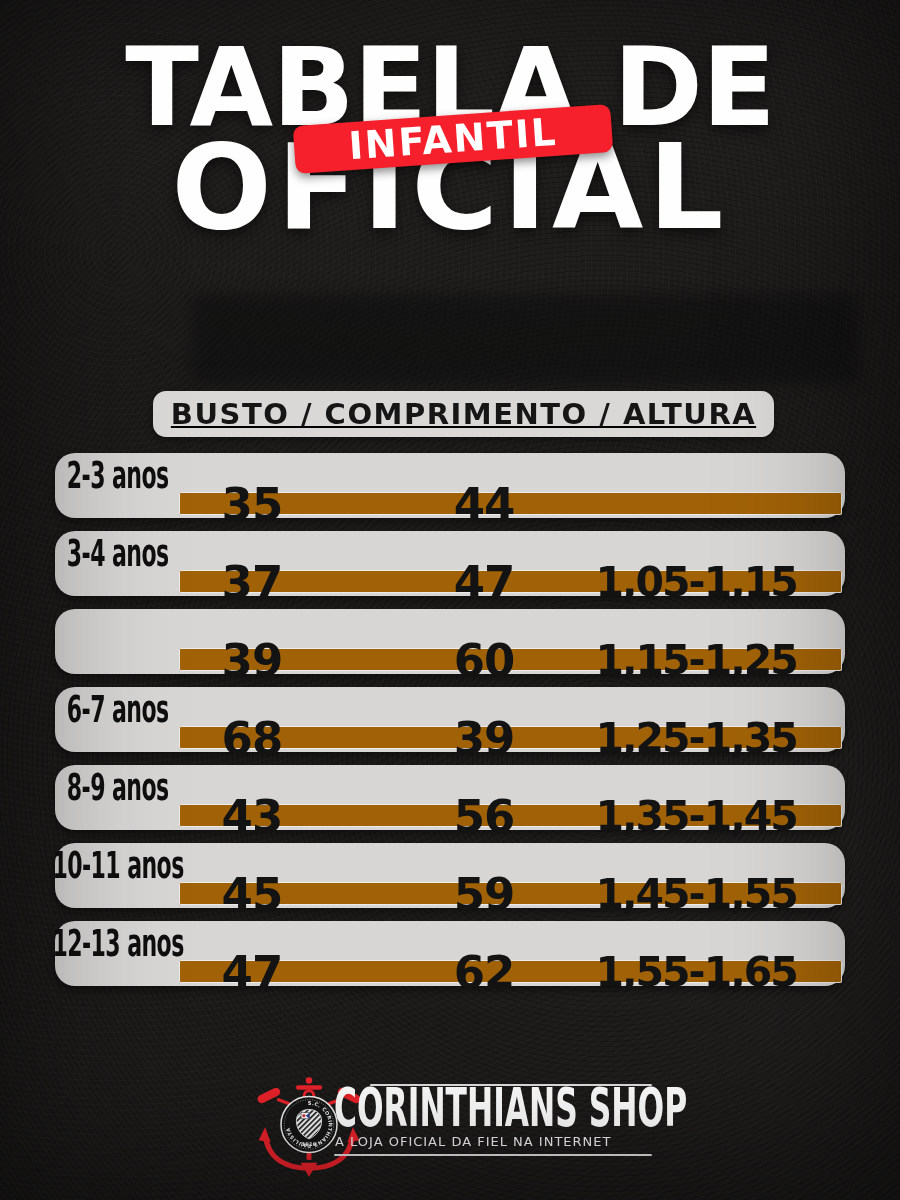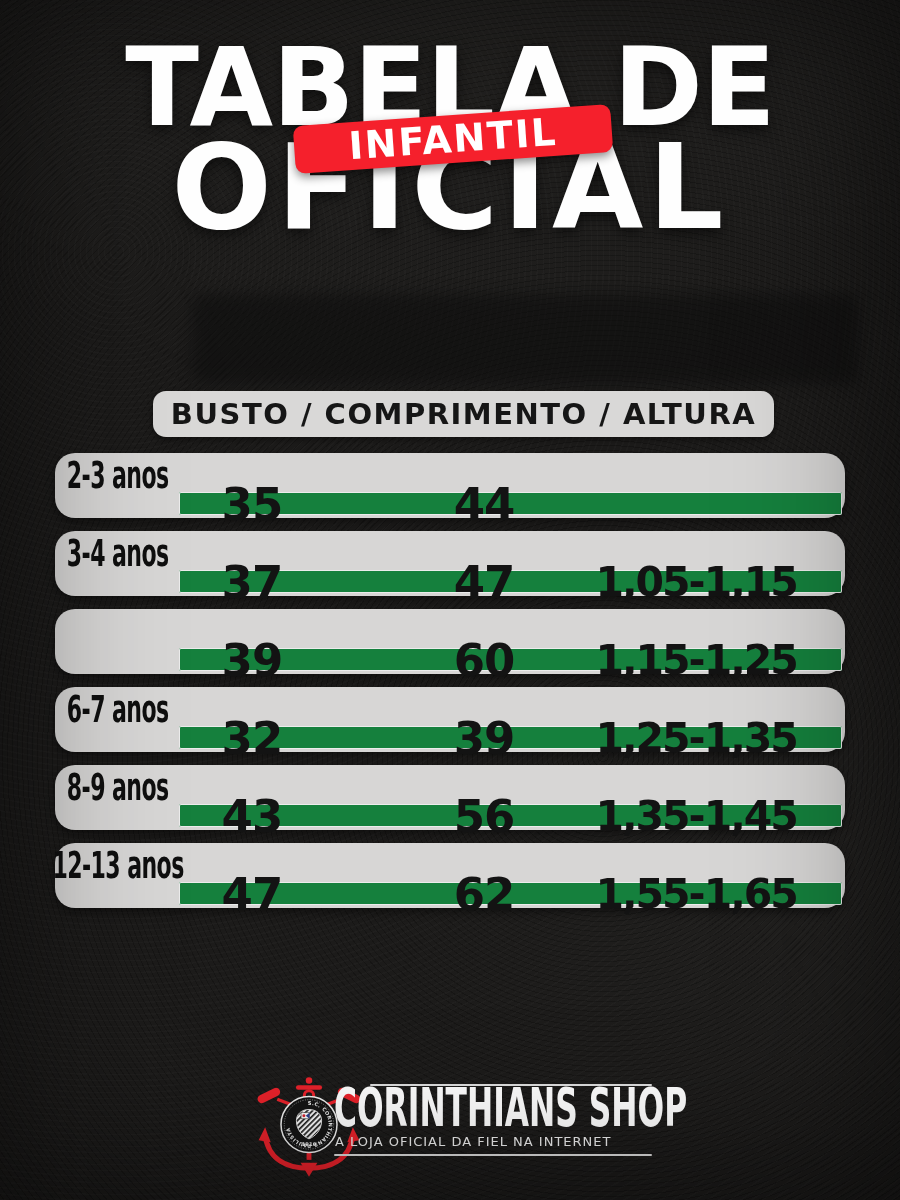--- a/index.html
+++ b/index.html
@@ -34,33 +34,34 @@
 
   .ghost-band{ position:absolute; left:192px; top:294px; width:666px; height:90px;
     background:#0b0b0b; opacity:.5; border-radius:8px; filter:blur(7px); }
 
   
   .table-header{
     position:absolute; left:153px; top:391px; width:621px; height:46px;
     background:#d9d8d7; border-radius:13px;
     display:flex; align-items:center; justify-content:center;
     box-shadow:0 3px 6px rgba(0,0,0,0.4);
+    text-decoration:underline;
   }
   .table-header span{ font-weight:bold; font-size:29px; letter-spacing:1.5px; color:#161616; }
 
   .rows{ position:absolute; left:55px; top:453px; width:790px; }
   .row{ position:relative; height:65px; margin-bottom:13px;
     background:#d7d6d5; border-radius:20px;
     box-shadow:0 4px 8px rgba(0,0,0,0.45); }
   .age{ position:absolute; left:0; top:0; bottom:0; width:126px;
     display:flex; align-items:flex-start; justify-content:center; overflow:visible; }
   .age span{ display:inline-block; white-space:nowrap; transform:scaleX(0.58);
     transform-origin:center; font-weight:bold; font-size:38px; letter-spacing:-1px; color:#0f0f0f; }
   .vals{ position:absolute; left:124px; top:2px; right:3px; bottom:3px;
-    background:#15803d; border-radius:2px; box-shadow:inset 0 0 0 1px #ececec;margin-top:37px; }
+    background:#a16207; border-radius:2px; box-shadow:inset 0 0 0 1px #ececec;margin-top:37px; }
   .v{ position:absolute; top:50%; transform:translate(-50%,-50%);
     font-weight:bold; color:#131313; white-space:nowrap; line-height:1; }
   .v1{ left:11%; font-size:45px; letter-spacing:-1px; }
   .v2{ left:46%; font-size:45px; letter-spacing:-1px; }
   .v3{ left:78%; font-size:41px; letter-spacing:-2px; }
 
   
   .footer{ position:absolute; left:0; top:1070px; width:100%; height:130px; }
   .crest{ position:absolute; left:253px; top:4px; width:112px; height:112px; }
   .f-text{ position:absolute; left:334px; top:10px; width:318px; height:80px; }
@@ -115,33 +116,43 @@
         <span class="v v1">39</span>
         <span class="v v2">60</span>
         <span class="v v3">1,15-1,25</span>
       </div>
     </div>
     <div class="row">
       <div class="age">
           <span>6-7 anos</span>
         </div>
       <div class="vals">
-        <span class="v v1">32</span>
+        <span class="v v1">68</span>
         <span class="v v2">39</span>
         <span class="v v3">1,25-1,35</span>
       </div>
     </div>
     <div class="row">
       <div class="age">
           <span>8-9 anos</span>
         </div>
       <div class="vals">
         <span class="v v1">43</span>
         <span class="v v2">56</span>
         <span class="v v3">1,35-1,45</span>
+      </div>
+    </div>
+    <div class="row">
+      <div class="age">
+          <span>10-11 anos</span>
+        </div>
+      <div class="vals">
+        <span class="v v1">45</span>
+        <span class="v v2">59</span>
+        <span class="v v3">1,45-1,55</span>
       </div>
     </div>
     <div class="row">
       <div class="age">
           <span>12-13 anos</span>
         </div>
       <div class="vals">
         <span class="v v1">47</span>
         <span class="v v2">62</span>
         <span class="v v3">1,55-1,65</span>

